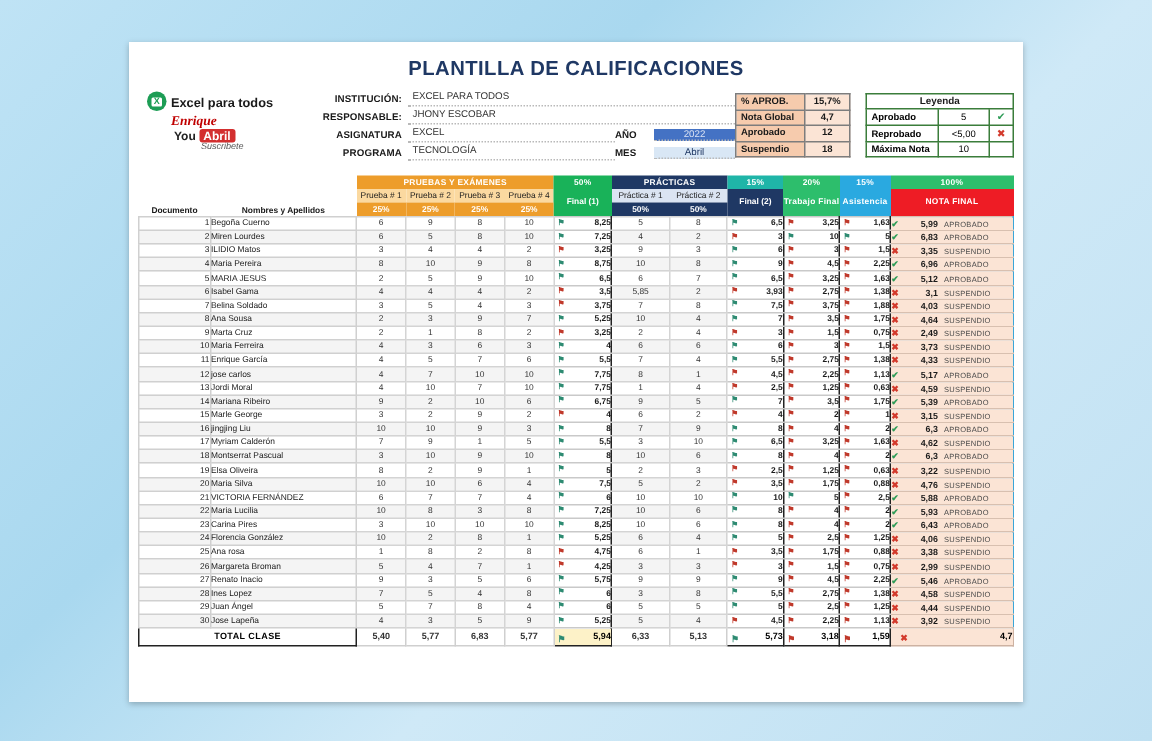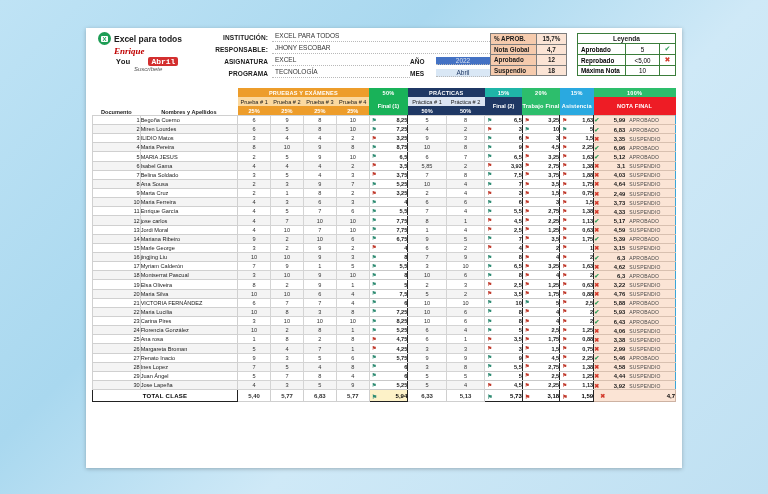--- a/index.html
+++ b/index.html
@@ -27,21 +27,21 @@
   .logo .l1 { display:flex; align-items:center; gap:3px; }
   .xl-badge {
     width:13px;height:13px;border-radius:50%;background:#1d9d55;
     color:#fff;font-size:7px;font-weight:bold;display:flex;
     align-items:center;justify-content:center;
   }
   .xl-badge span{ background:#fff;color:#1d9d55;padding:0 1px;border-radius:1px;font-size:6px;}
   .logo .l1 .txt { font-size:8.5px; font-weight:bold; color:#1a1a1a; }
   .logo .l2 { font-size:9px; color:#c00000; font-style:italic; font-weight:bold;
               margin:1px 0 0 16px; font-family:"Liberation Serif",serif;}
-  .logo .l3 { display:flex; align-items:flex-end; gap:18px; margin:1px 0 0 18px;font-family:Liberation Mono, monospace;}
+  .logo .l3 { display:flex; align-items:flex-end; gap:2px; margin:1px 0 0 18px;}
   .logo .l3 .you { font-size:8px; font-weight:bold;color:#222;}
   .logo .l3 .tube { background:#d32f2f;color:#fff;font-size:8px;font-weight:bold;
                     padding:0 3px;border-radius:2px;}
   .logo .l4 { font-size:6px;color:#555;margin-left:36px;font-style:italic;}
 
   .info { flex:1; padding-left:4px; }
   .info .row { display:flex; align-items:center; height:10.5px; margin-bottom:1.5px;}
   .info .lab { width:72px; text-align:right; font-size:6.5px; font-weight:bold; color:#1a1a1a;
                padding-right:4px; letter-spacing:.1px;}
   .info .val { font-size:6.5px; color:#333; border-bottom:1px dotted #b9b9b9;
@@ -136,20 +136,21 @@
   td.tothl { background:#fdf2c8; }
   td.totnf { background:#fbe4d5; border:1.4px solid #cdb2a2; text-align:right;
              padding-right:18px; position:relative;}
   td.totnf .mk{ position:absolute; left:6px; top:2px; }
 </style>
 </head>
 <body>
 
 <div id="sheet">
 
+  <div class="title">PLANTILLA DE CALIFICACIONES</div>
 
   <div class="hdr">
 
     <div class="logo">
       <div class="l1">
         <div class="xl-badge">
             <span>X</span>
           </div>
         <div class="txt">Excel para todos</div>
       </div>

